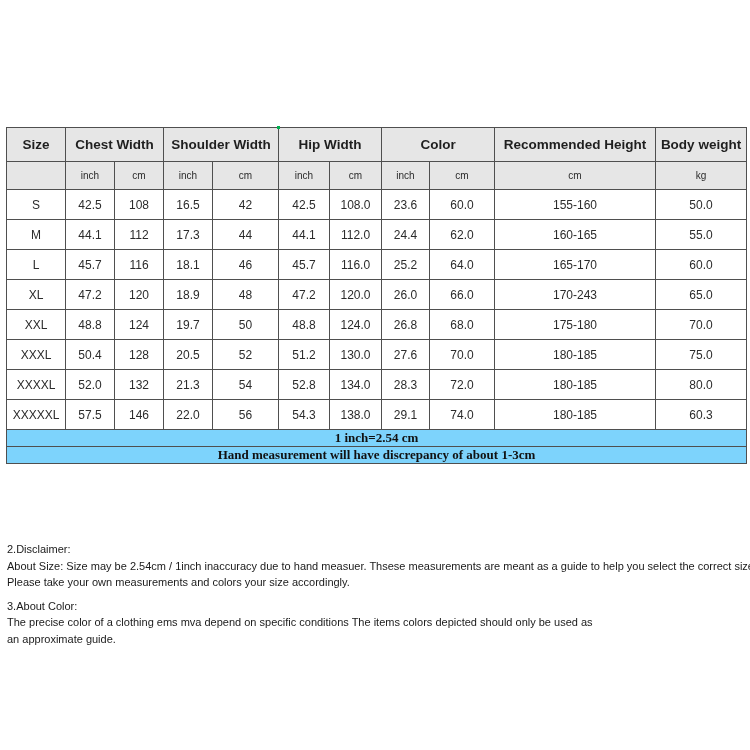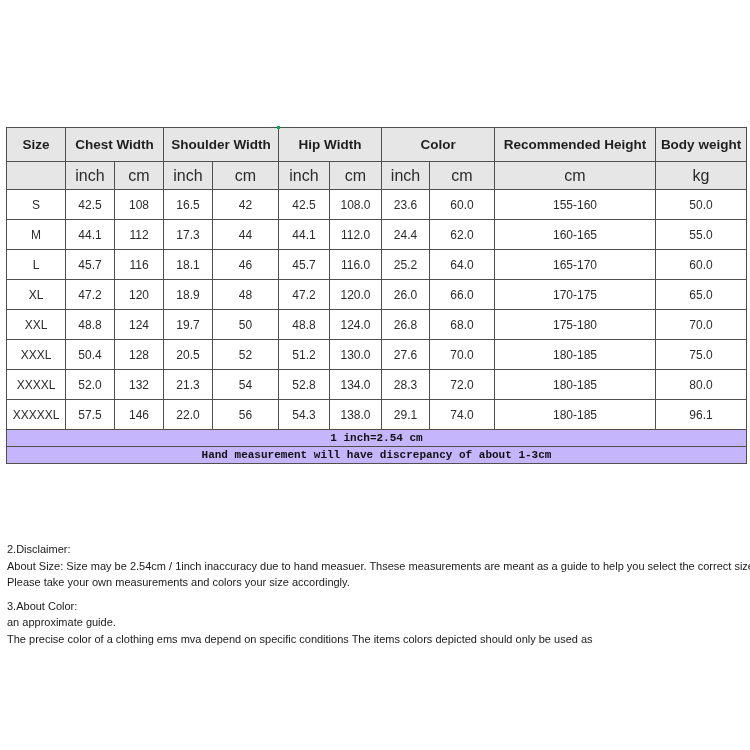--- a/index.html
+++ b/index.html
@@ -34,37 +34,37 @@
   }
   tr.h1 th {
     background: #e6e6e6;
     font-size: 13.5px;
     font-weight: bold;
     height: 33px;
     color: #1f1f1f;
   }
   tr.h2 th {
     background: #e6e6e6;
-    font-size: 16px;
+    font-size: 10px;
     font-weight: normal;
     height: 27px;
     color: #2b2b2b;
   }
   tr.data-row td {
     height: 29px;
     font-size: 12px;
     background: #ffffff;
   }
   tr.note-row td {
     height: 16px;
-    font-family: Liberation Mono, monospace;
+    font-family: Liberation Serif, serif;
     font-weight: bold;
-    font-size: 11px;
+    font-size: 13px;
     letter-spacing: 0px;
-    background: #c4b5fd;
+    background: #7dd3fc;
     color: #111;
   }
   .green-dot {
     position: absolute;
     left: 277px;
     top: 126px;
     width: 3px;
     height: 3px;
     background: #00b050;
   }
@@ -167,21 +167,21 @@
         <tr class="data-row">
     <td>XL</td>
     <td>47.2</td>
     <td>120</td>
     <td>18.9</td>
     <td>48</td>
     <td>47.2</td>
     <td>120.0</td>
     <td>26.0</td>
     <td>66.0</td>
-    <td>170-175</td>
+    <td>170-243</td>
     <td>65.0</td>
   </tr>
         <tr class="data-row">
     <td>XXL</td>
     <td>48.8</td>
     <td>124</td>
     <td>19.7</td>
     <td>50</td>
     <td>48.8</td>
     <td>124.0</td>
@@ -220,21 +220,21 @@
     <td>XXXXXL</td>
     <td>57.5</td>
     <td>146</td>
     <td>22.0</td>
     <td>56</td>
     <td>54.3</td>
     <td>138.0</td>
     <td>29.1</td>
     <td>74.0</td>
     <td>180-185</td>
-    <td>96.1</td>
+    <td>60.3</td>
   </tr>
       </tbody>
     <tbody>
       <tr class="note-row">
         <td colspan="11">1 inch=2.54 cm</td>
       </tr>
       <tr class="note-row">
         <td colspan="11">Hand measurement will have discrepancy of about 1-3cm</td>
       </tr>
     </tbody>
@@ -244,16 +244,16 @@
 <div class="green-dot"></div>
 
 <div class="notes" id="notes-section">
     <div class="para">
     <div class="line heading">2.Disclaimer:</div>
   <div class="line">About Size: Size may be 2.54cm / 1inch inaccuracy due to hand measuer. Thsese measurements are meant as a guide to help you select the correct size.</div>
       <div class="line">Please take your own measurements and colors your size accordingly.</div>
     </div>
     <div class="para">
     <div class="line heading">3.About Color:</div>
-  <div class="line">an approximate guide.</div>
-      <div class="line">The precise color of a clothing ems mva depend on specific conditions The items colors depicted should only be used as</div>
+  <div class="line">The precise color of a clothing ems mva depend on specific conditions The items colors depicted should only be used as</div>
+      <div class="line">an approximate guide.</div>
     </div>
   </div>
 
 </body></html>

